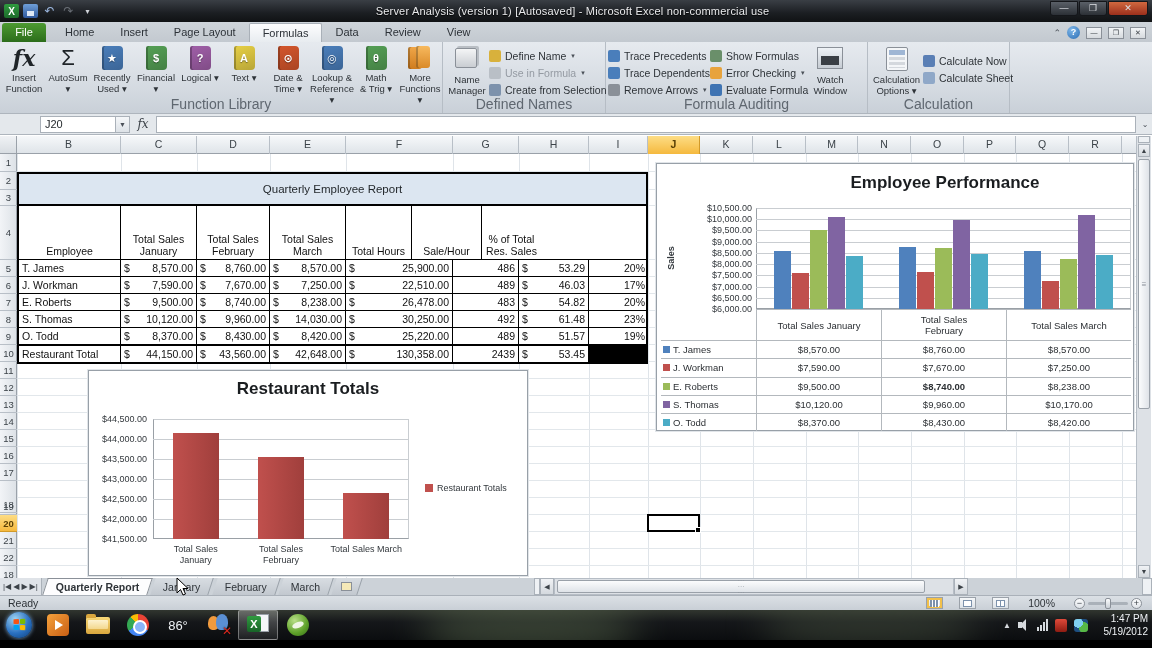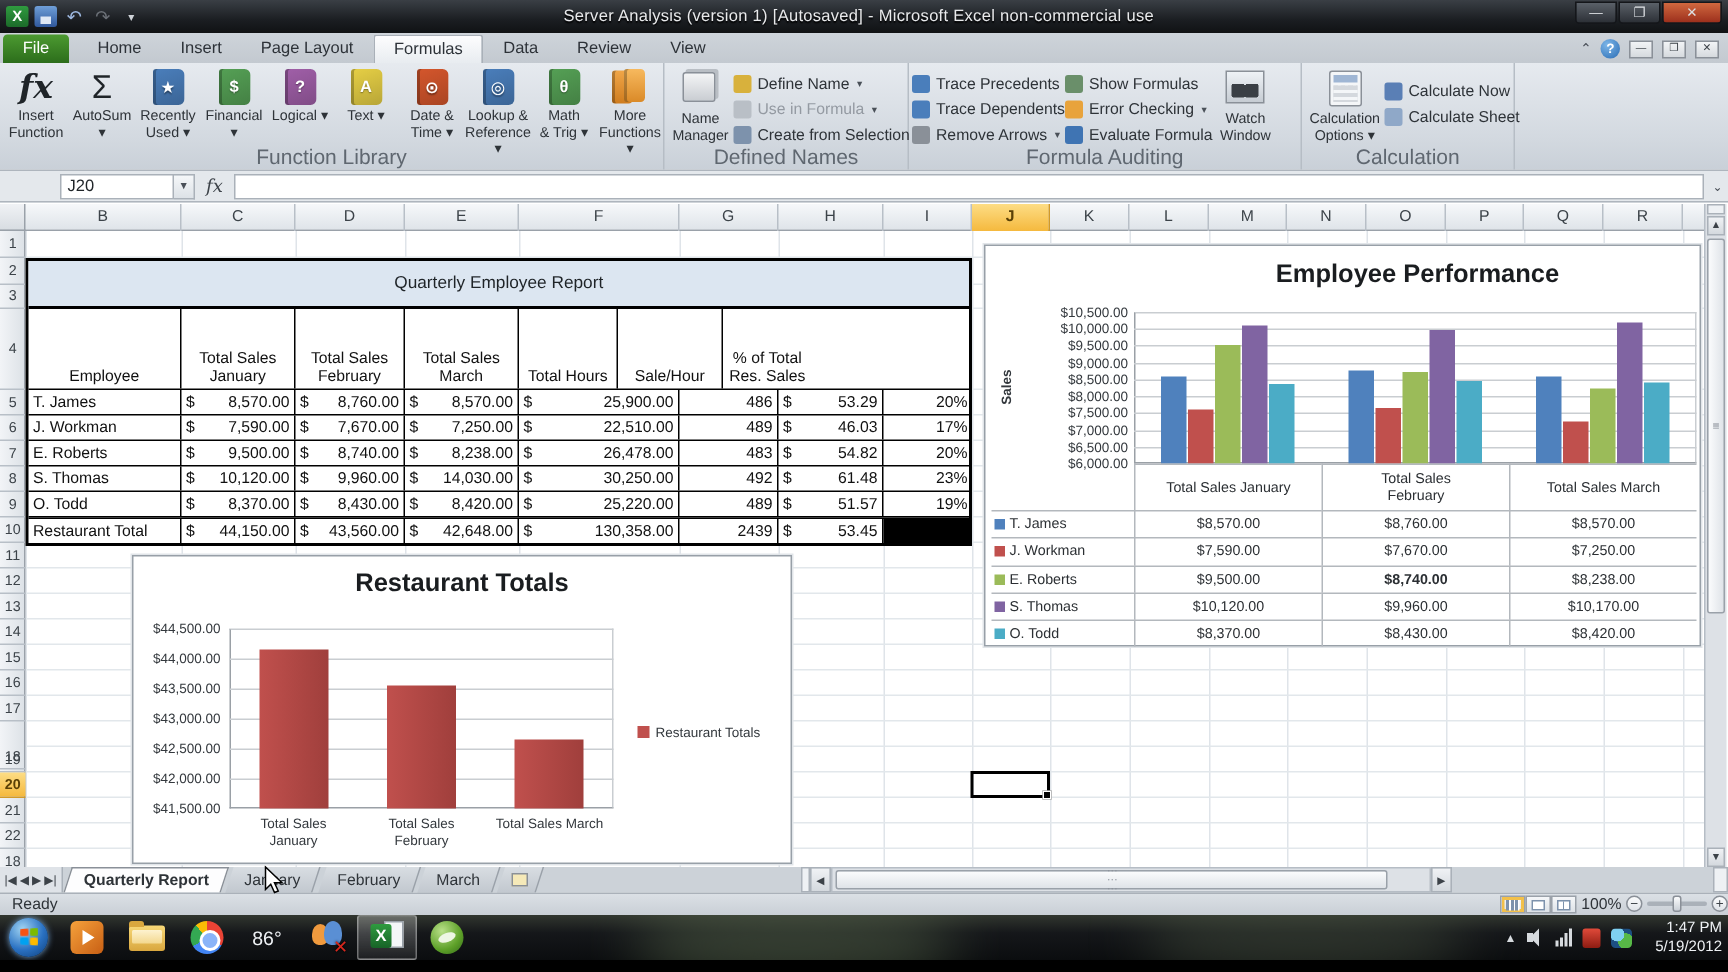--- a/index.html
+++ b/index.html
@@ -154,21 +154,21 @@
   .hs-arrow{width:14px;display:flex;align-items:center;justify-content:center;font-size:7px;color:#3c4248;
     background:linear-gradient(#f0f2f5,#d4d9de);border:1px solid #aab1b9;}
   .hs-track{width:400px;background:#dde1e6;border:1px solid #b6bdc5;position:relative;}
   .hs-thumb{position:absolute;left:2px;top:1px;bottom:1px;width:368px;background:linear-gradient(#fbfcfd,#dfe3e8);
     border:1px solid #9aa1a9;border-radius:2px;}
   .hs-thumb:after{content:"⋮⋮⋮";position:absolute;left:50%;top:1px;transform:translateX(-50%) rotate(90deg);font-size:7px;color:#8a9098;letter-spacing:-1px;}
 
   
   .statusbar{position:absolute;left:0;top:595px;width:1152px;height:15px;background:linear-gradient(#dbe0e5,#c9cfd6);
     border-top:1px solid #aab1b9;display:flex;align-items:center;font-size:10.5px;color:#2e3338;}
-  .sb-right{margin-left:auto;display:flex;align-items:flex-start;gap:0;padding-right:0;}
+  .sb-right{margin-left:auto;display:flex;align-items:flex-end;gap:16px;padding-right:10px;}
   .viewbtn{width:17px;height:12px;border:1px solid #9aa1a9;background:linear-gradient(#f5f7f9,#dde2e7);
     display:flex;align-items:center;justify-content:center;}
   .viewbtn.on{box-shadow:0 0 0 2px #f2c04a inset;}
   .vb1{width:9px;height:7px;background:repeating-linear-gradient(90deg,#7d92ac 0 2px,#fff 2px 3px);}
   .vb2{width:9px;height:7px;border:1px solid #7d92ac;background:#fff;}
   .vb3{width:9px;height:7px;border:1px solid #7d92ac;background:linear-gradient(90deg,#fff 45%,#7d92ac 45%,#7d92ac 55%,#fff 55%);}
   .zoomctl{display:flex;align-items:center;gap:3px;}
   .zbtn{width:11px;height:11px;border-radius:50%;border:1px solid #8a9098;background:linear-gradient(#fbfcfd,#dfe3e8);
     font-size:9px;line-height:9px;text-align:center;color:#3c4248;}
   .ztrack{width:40px;height:3px;background:#aab1b9;position:relative;border-radius:2px;}

